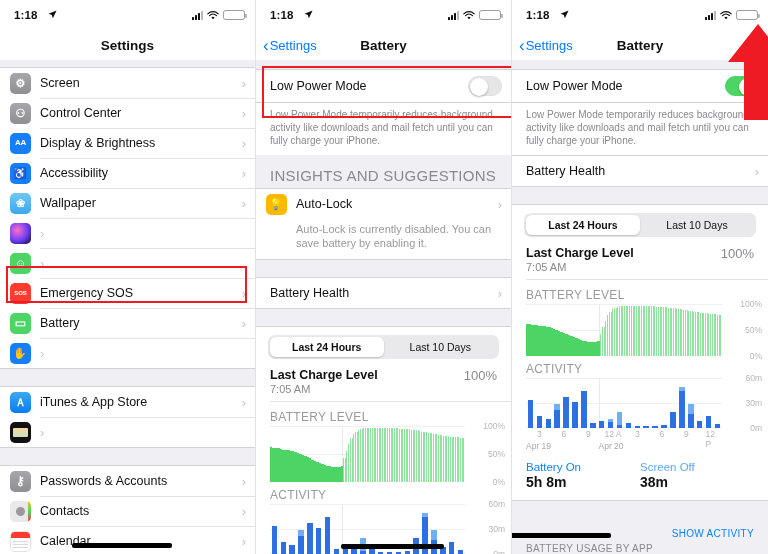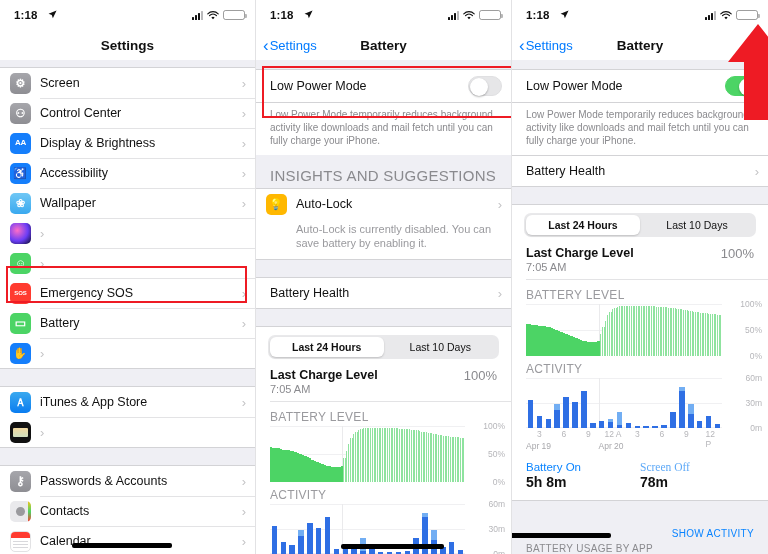--- a/index.html
+++ b/index.html
@@ -115,21 +115,21 @@
   .xaxis span { position:absolute; font-size:8.5px; color:#b6b6ba; transform:translateX(-50%); }
   .xlabels2 { position:relative; height:12px; margin:0 46px 0 14px; }
   .xlabels2 span { position:absolute; font-size:8.5px; color:#a8a8ac; }
 
   
   .screen-row { display:flex; padding:8px 14px 10px 14px; background:#fff; }
   .screen-col { width:50%; }
   .screen-col .lab { font-size:11.5px; }
   .screen-col .val { font-size:14px; font-weight:bold; color:#111; margin-top:1px; }
   .lab-on { color:#0a84ff; }
-  .lab-off { color:#5ea9f7;font-family:Liberation Serif, serif; }
+  .lab-off { color:#5ea9f7; }
 
   .usage-hd { display:flex; align-items:center; padding:11px 14px 4px 14px; }
   .usage-hd .t { font-size:10px; color:#8a8a8e; letter-spacing:0.3px; flex:1;margin-top:31px; }
   .usage-hd .a { font-size:10px; color:#0a84ff; letter-spacing:0.3px; }
 
   
   .redbox { position:absolute; border:2px solid #ee1b24; pointer-events:none; z-index:20; }
   .redarrow { position:absolute; z-index:25; }
   .blackbar { position:absolute; background:#000; z-index:22; border-radius:2px; }
 </style>
@@ -857,21 +857,21 @@
             </div>
         </div>
 
         <div class="screen-row">
           <div class="screen-col">
             <div class="lab lab-on">Battery On</div>
             <div class="val">5h 8m</div>
           </div>
           <div class="screen-col">
             <div class="lab lab-off">Screen Off</div>
-            <div class="val">78m</div>
+            <div class="val">38m</div>
           </div>
         </div>
       </div>
 
       <div class="usage-hd">
         <span class="t">BATTERY USAGE BY APP</span>
         <span class="a">SHOW ACTIVITY</span>
       </div>
 
       <div class="group">

